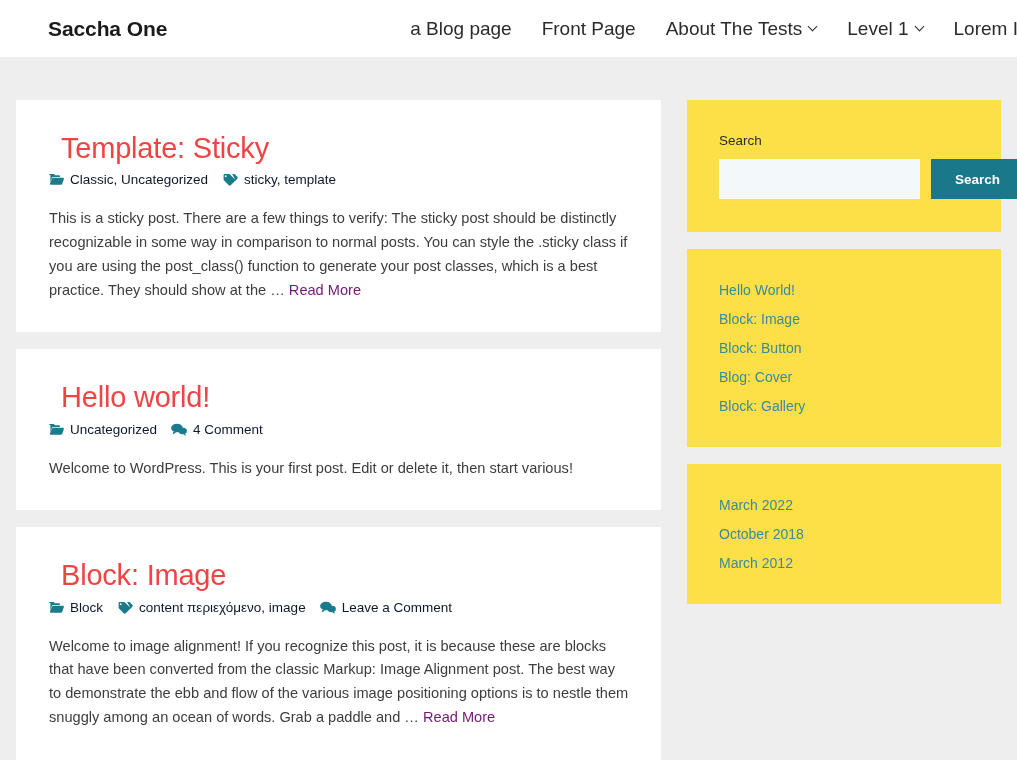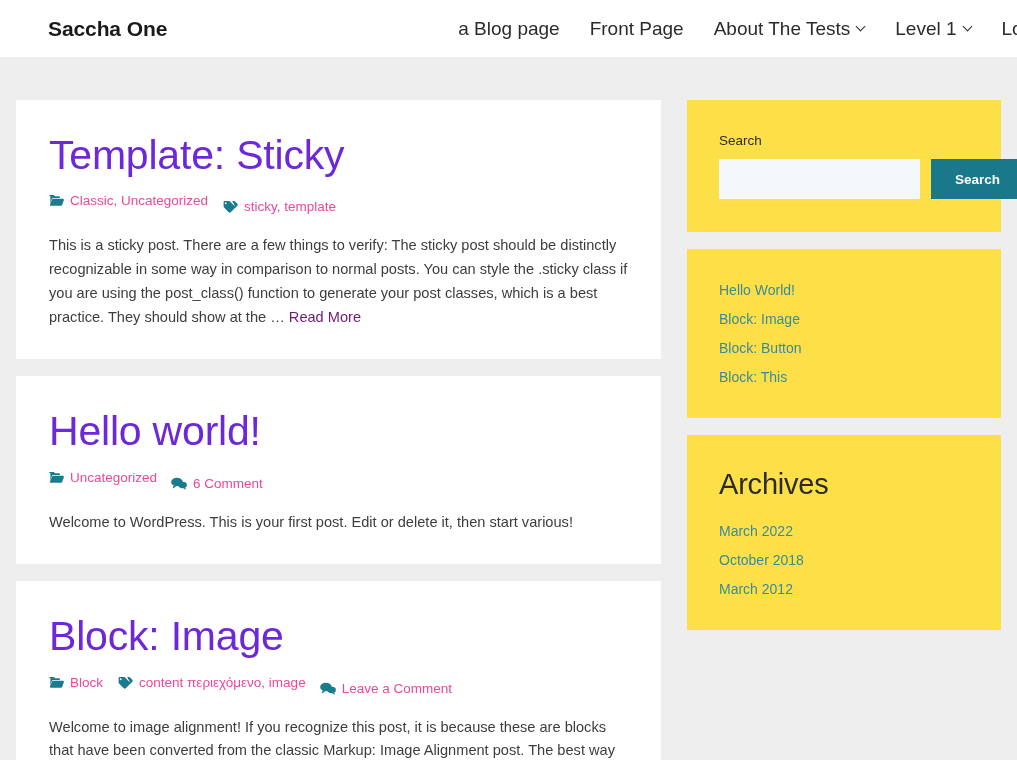--- a/index.html
+++ b/index.html
@@ -17,21 +17,20 @@
   }
 
   
   .site-header {
     background: #ffffff;
     height: 57px;
     display: flex;
     align-items: center;
     padding: 0 24px 0 48px;
     box-sizing: border-box;
-    gap: 48px;
   }
   .site-title {
     font-size: 21px;
     font-weight: bold;
     color: #1a1a1a;
     letter-spacing: -0.1px;
     white-space: nowrap;
   }
   .main-nav {
     display: flex;
@@ -86,50 +85,50 @@
   }
 
   
   .post-card {
     background: #ffffff;
     padding: 30px 32px 30px 33px;
     box-sizing: border-box;
     margin-bottom: 17px;
   }
   .post-title {
-    font-size: 41px;
+    font-size: 29px;
     font-weight: normal;
-    color: #6d28d9;
-    margin: 0 0 6px 0;
+    color: #ef4444;
+    margin: 0 0 6px 12px;
     line-height: 1.25;
     letter-spacing: -0.2px;
   }
   .post-meta {
     display: flex;
     align-items: center;
     flex-wrap: wrap;
     font-size: 13.5px;
     color: #2a7d8c;
     margin-bottom: 20px;
   }
   .meta-group {
     display: flex;
     align-items: center;
     margin-right: 14px;
   }
-  .meta-group:last-child { margin-right: 0; margin-top: 12px; }
+  .meta-group:last-child { margin-right: 0; }
   .meta-icon {
     display: inline-flex;
     align-items: center;
     margin-right: 6px;
     color: #1a7b8c;
   }
   .meta-icon svg { display: block; }
   .meta-text {
-    color: #ec4899;
+    color: #0f172a;
     cursor: pointer;
   }
   .post-body {
     font-size: 14.6px;
     line-height: 1.63;
     color: #3d3d3d;
     margin: 0;
   }
   .read-more {
     color: #701a75;
@@ -287,21 +286,21 @@
         </span>
         <span class="meta-group">
           <span class="meta-icon">
             <svg width="16" height="13" viewBox="0 0 17 14" fill="currentColor">
               <ellipse cx="6.3" cy="5.4" rx="6.3" ry="4.6"></ellipse>
               <path d="M2.6 9.2l-.9 3.3 3.8-2.2z"></path>
               <ellipse cx="12.4" cy="8.6" rx="4.6" ry="3.4"></ellipse>
               <path d="M15.1 11.4l.9 2.4-2.8-1.5z"></path>
             </svg>
           </span>
-          <span class="meta-text">6 Comment</span>
+          <span class="meta-text">4 Comment</span>
         </span>
       </div>
       <p class="post-body"><span>Welcome to WordPress. This is your first post. Edit or delete it, then start various!</span></p>
     </article>
 
     <article class="post-card">
       <h2 class="post-title">Block: Image</h2>
       <div class="post-meta">
         <span class="meta-group">
           <span class="meta-icon">
@@ -346,26 +345,26 @@
         <input class="search-input" type="text" value="" style="">
         <button class="search-button">Search</button>
       </div>
     </section>
 
     <section class="widget">
       <ul class="widget-list">
         <li><span class="widget-link">Hello World!</span></li>
         <li><span class="widget-link">Block: Image</span></li>
         <li><span class="widget-link">Block: Button</span></li>
-        <li><span class="widget-link">Block: This</span></li>
+        <li><span class="widget-link">Blog: Cover</span></li>
+        <li><span class="widget-link">Block: Gallery</span></li>
       </ul>
     </section>
 
     <section class="widget">
-      <h3 class="widget-title">Archives</h3>
       <ul class="widget-list">
         <li><span class="widget-link">March 2022</span></li>
         <li><span class="widget-link">October 2018</span></li>
         <li><span class="widget-link">March 2012</span></li>
       </ul>
     </section>
 
   </aside>
 
 </div>

